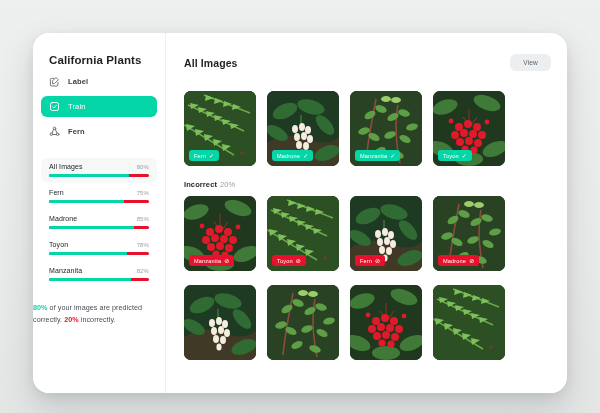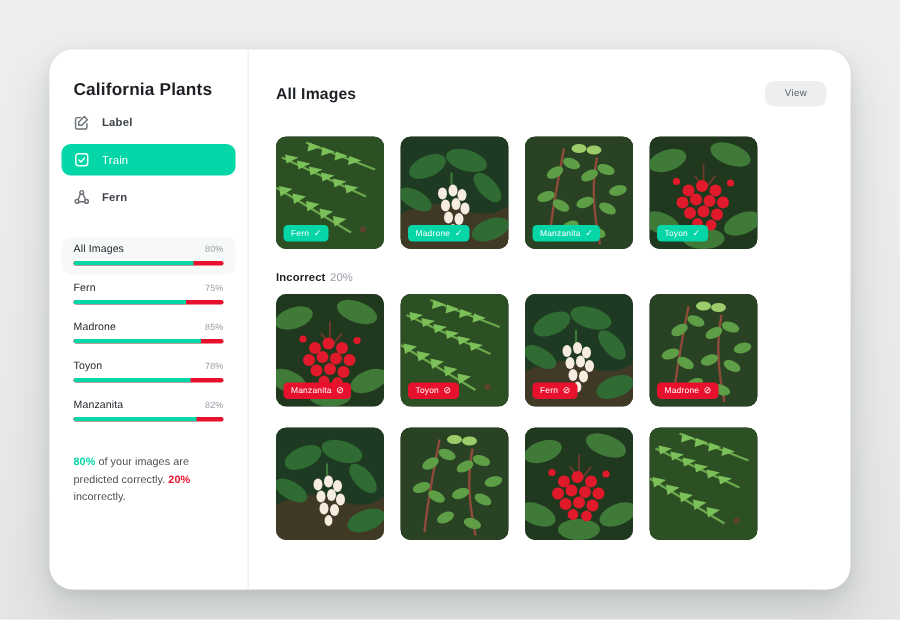--- a/index.html
+++ b/index.html
@@ -88,21 +88,21 @@
   .bar {
     height: 3px;
     width: 100%;
     border-radius: 2px;
     background: #e8112d;
     overflow: hidden;
   }
   .bar-fill { height: 100%; background: #05d6a8; border-radius: 2px 0 0 2px; }
 
   .summary {
-    padding: 14px 16px 0 16px;
+    padding: 14px 16px 0 0;
     font-size: 7.2px;
     line-height: 1.62;
     color: #4a4f55;
     letter-spacing: .05px;
   }
   .summary b.g { color: #05d6a8; }
   .summary b.r { color: #e8112d; }
 
   
   .main {

